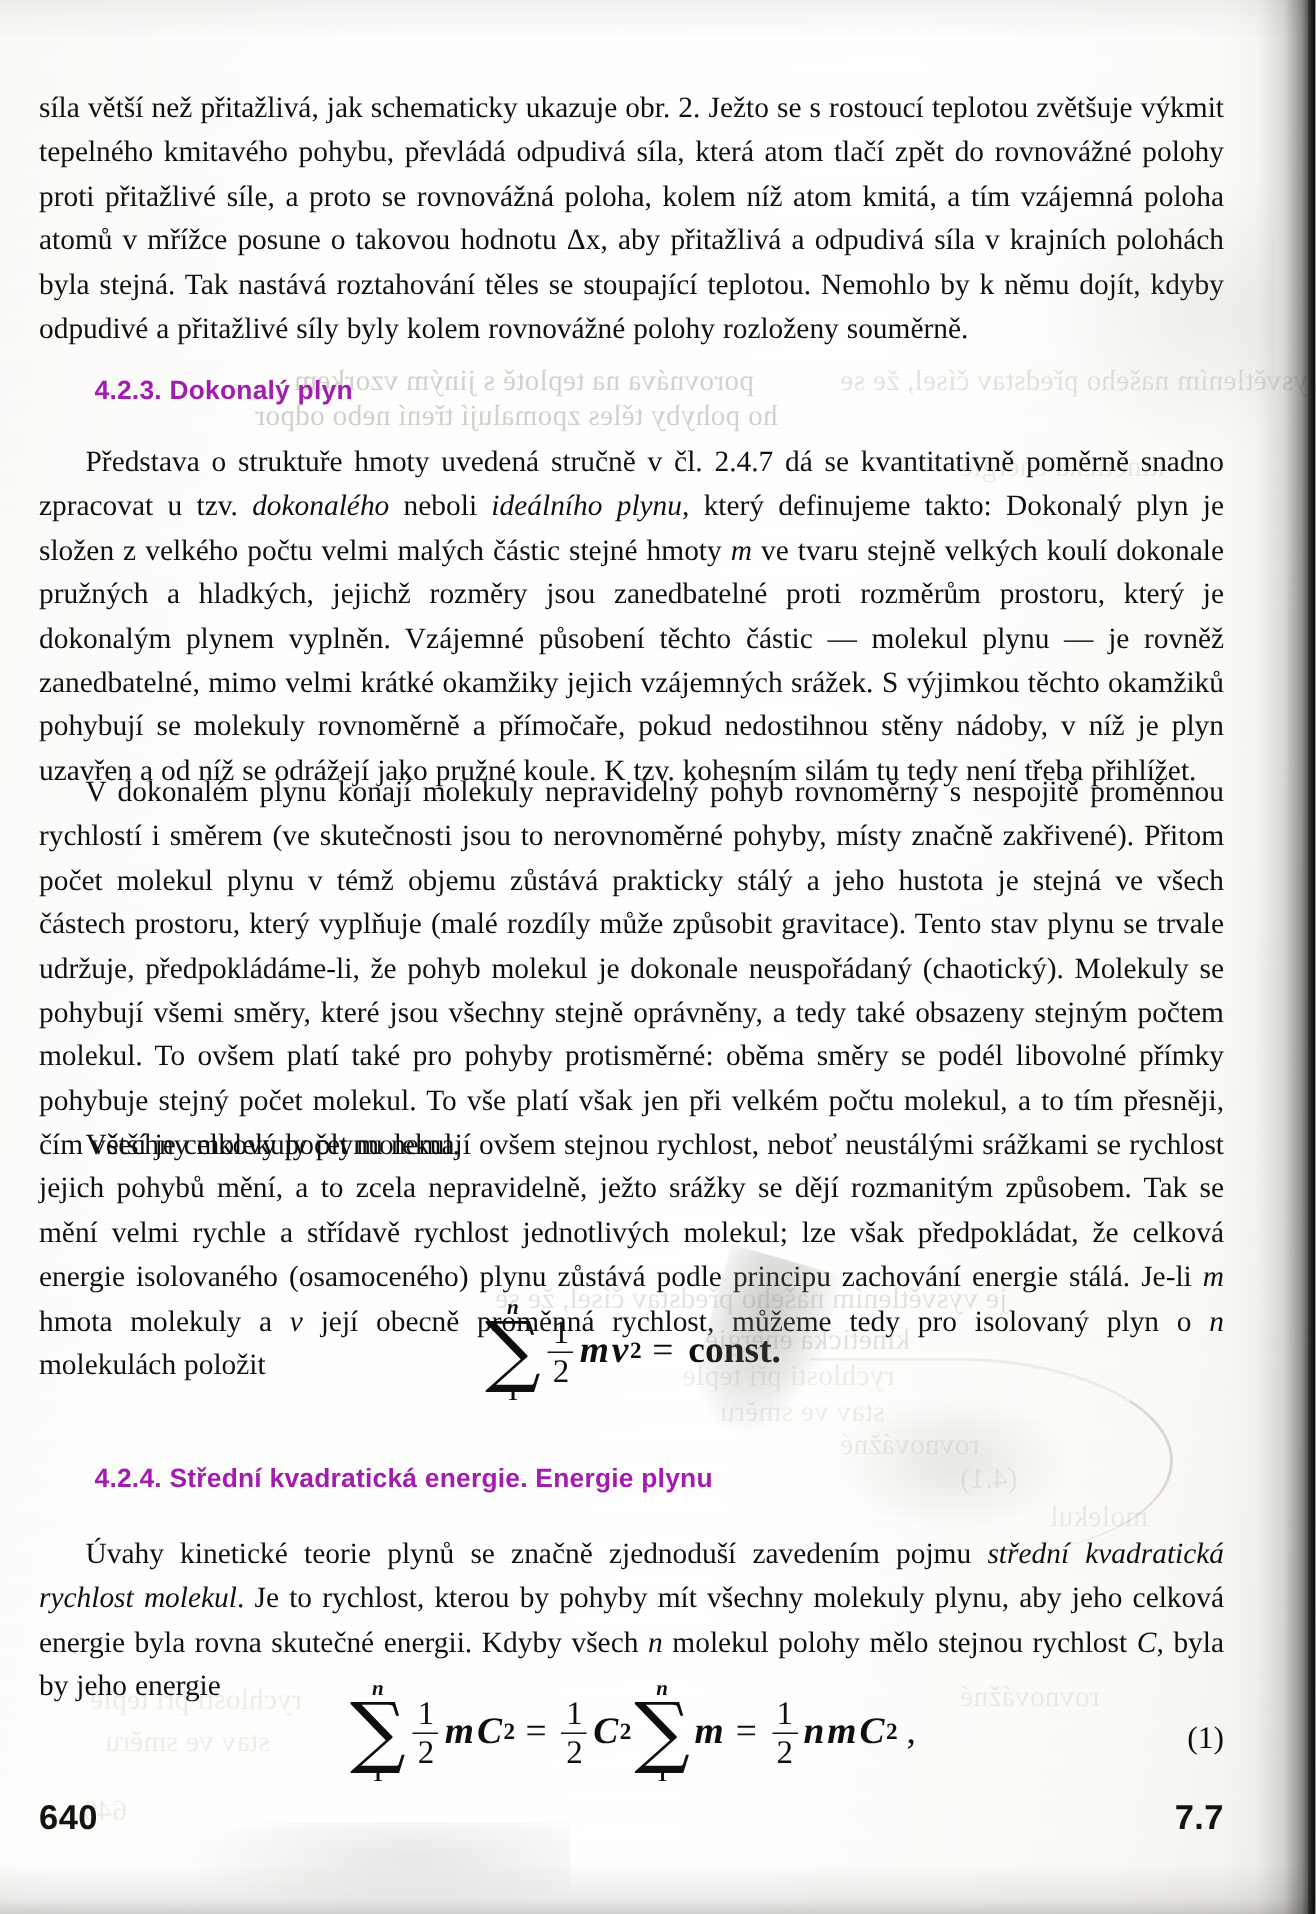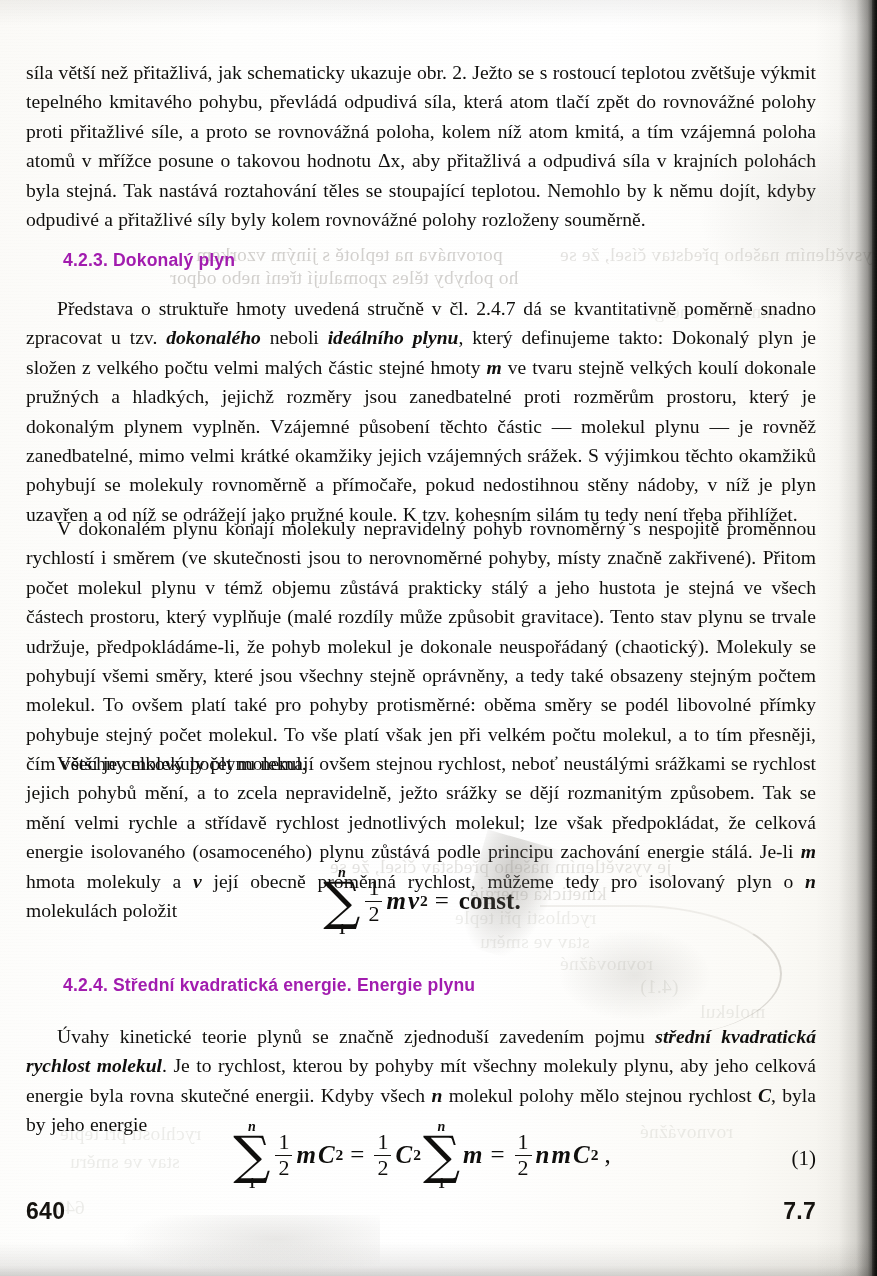--- a/index.html
+++ b/index.html
@@ -153,21 +153,21 @@
     font-size: 19.6px;
     line-height: 29.4px;
     text-align: justify;
     text-justify: inter-word;
     hyphens: none;
     word-spacing: 0.4px;
   }
   .body-block.indent > p { text-indent: 31px; }
   .body-block p { margin: 0; }
 
-  .body-block i { font-style: italic; font-weight: bold; }
+  .body-block i { font-style: italic; }
 
   .section-head {
     position: absolute;
     left: 26px;
     font-family: "Liberation Sans", "DejaVu Sans", sans-serif;
     font-weight: bold;
     font-size: 17.6px;
     letter-spacing: 0.15px;
     color: #a21caf;
     margin-left: 37px;

